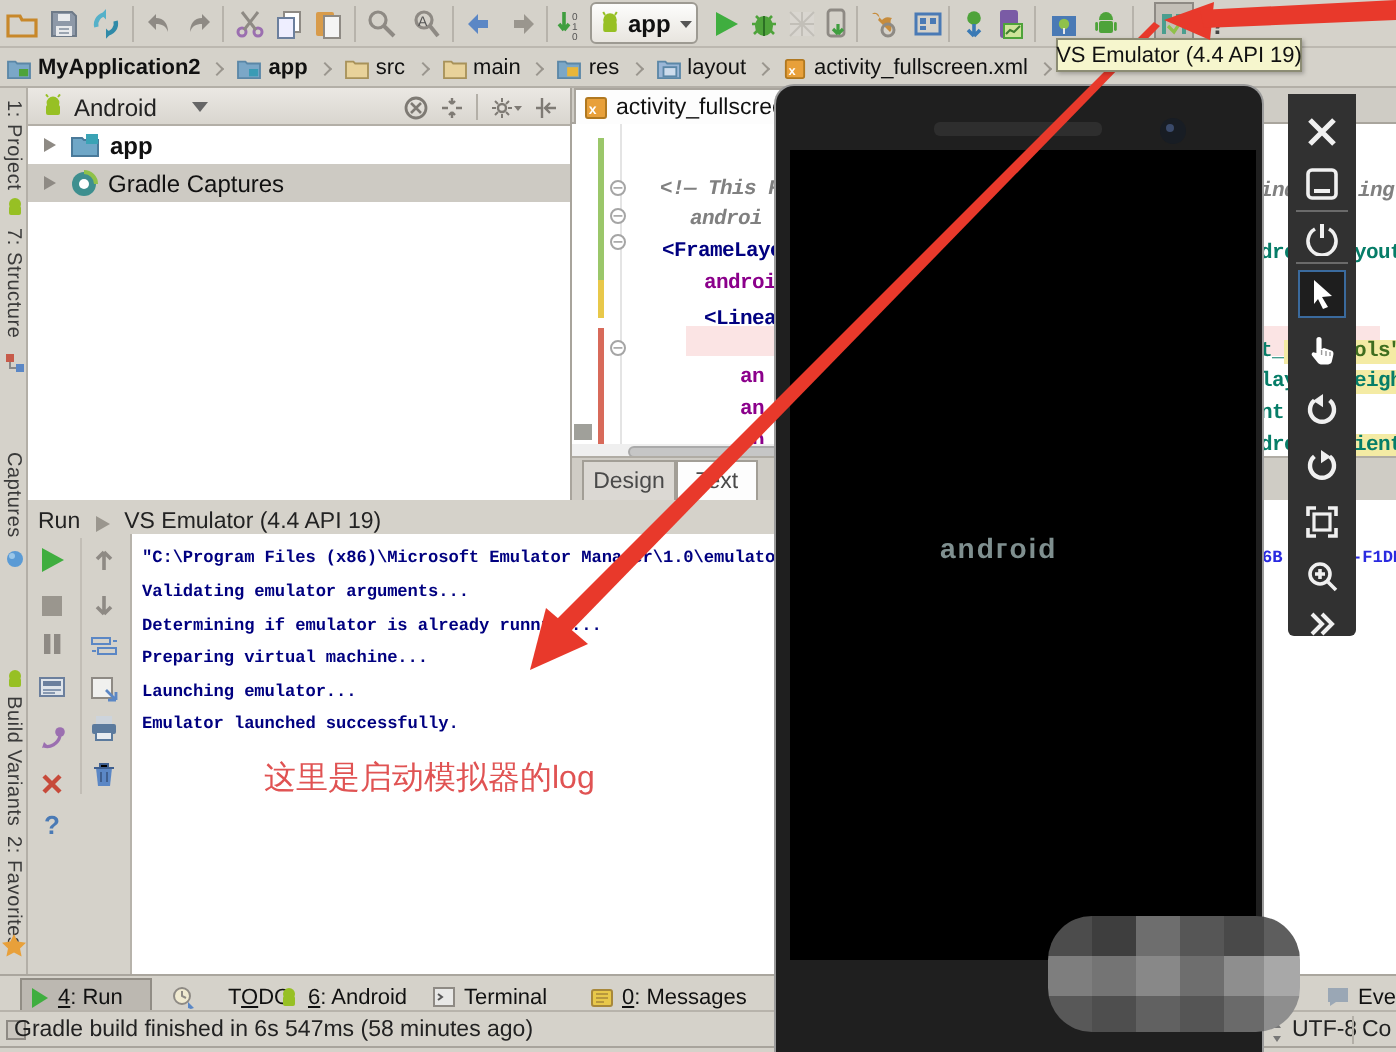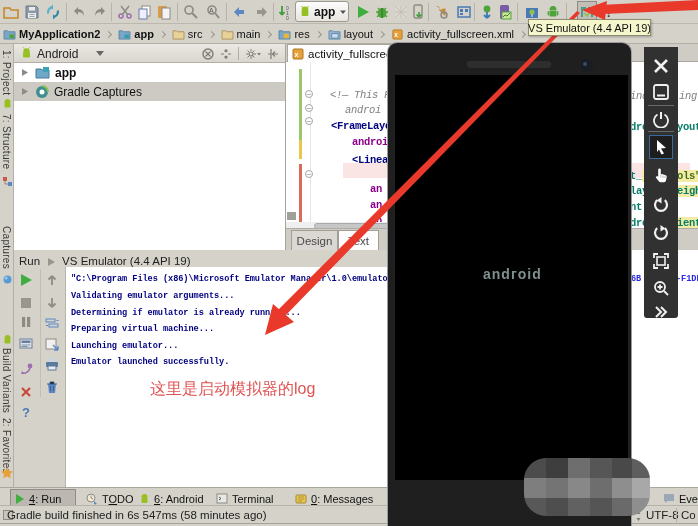--- a/index.html
+++ b/index.html
@@ -27,21 +27,21 @@
 .trow{position:absolute;left:0;width:271px;height:19px;display:flex;align-items:center;font-size:12px}
 
 #editor{left:286px;top:44px;width:412px;height:206px;background:#fff}
 #tabbar{position:absolute;left:0;top:0;width:412px;height:18px;background:#cfccc5;border-bottom:1px solid #a9a59d}
 #tab1{position:absolute;left:1px;top:0;height:18px;background:#fdfdfd;border:1px solid #a9a59d;border-bottom:none;display:flex;align-items:center;padding:0 7px 0 4px;font-size:11.5px;white-space:nowrap;overflow:hidden}
 #tab1 svg{flex-shrink:0}
 #gutter{position:absolute;left:0;top:18px;width:25px;height:166px;background:#ffffff;border-right:1px solid #e4e4e4}
 .vcs{position:absolute;left:13px;width:3px}
 .fold{position:absolute;left:19px;width:8px;height:8px;border:1px solid #a5a5a5;border-radius:50%;background:#fff;color:#777;font-size:8px;line-height:6px;text-align:center}
 .cl{position:absolute;white-space:pre;font-family:"Liberation Mono",monospace;font-size:10.5px;font-weight:bold;letter-spacing:-.3px}
-.tag{color:#000080}.attr{color:#8b008b}.cmt{color:#808080;font-style:italic;font-weight:normal}
+.tag{color:#000080}.attr{color:#8b008b}.cmt{color:#808080;font-style:italic;font-weight:bold}
 .val{color:#067d68}
 #hsb{position:absolute;left:0;top:178px;width:104px;height:8px;background:#efefef}
 #hsbthumb{position:absolute;left:28px;top:179px;width:76px;height:6px;background:#c6c6c6;border:1px solid #aaa;border-radius:3px}
 #dtbar{position:absolute;left:0;top:184px;width:412px;height:22px;background:#cfccc5;border-top:1px solid #b0aca4}
 .dtab{position:absolute;top:1px;height:21px;display:flex;align-items:center;justify-content:center;font-size:11.5px;color:#4a4a4a;border:1px solid #a29e96}
 
 #run{left:14px;top:250px;width:684px;height:237px;background:#fff}
 #runhead{position:absolute;left:0;top:0;width:376px;height:17px;background:#d5d2ca;display:flex;align-items:flex-end;font-size:11.5px}
 #runtools{position:absolute;left:0;top:17px;width:52px;height:220px;background:#d5d2ca;border-right:1px solid #b7b3ab}
 .rti{position:absolute;width:14px;height:14px}
@@ -50,21 +50,21 @@
 #tabsrow{left:0;top:487px;width:698px;height:18px;background:#d5d2ca;border-top:1px solid #aaa69e;font-size:11px}
 #status{left:0;top:505px;width:698px;height:21px;background:#d5d2ca;border-top:1px solid #b7b3ab;font-size:11.5px}
 #status:after{content:"";position:absolute;left:0;top:17px;width:698px;height:1px;background:#a8a49c}
 .btab{position:absolute;top:1px;height:19px;display:flex;align-items:center;font-size:11px}
 .u{text-decoration:underline}
 
 #phone{left:388px;top:43px;width:243px;height:483px;background:#1f1f1f;border-radius:9px 9px 0 0;box-shadow:0 0 0 1px #9b9b9b}
 #screen{position:absolute;left:7px;top:32px;width:233px;height:405px;background:#000}
 #speaker{position:absolute;left:79px;top:18px;width:84px;height:7px;background:#2e2e2e;border-radius:3px}
 #camera{position:absolute;left:192px;top:16px;width:13px;height:13px;border-radius:50%;background:#181d24}
-#alogo{position:absolute;left:95px;top:223px;color:#7f8f8f;font-size:14px;letter-spacing:1px;font-weight:bold}
+#alogo{position:absolute;left:82px;top:223px;color:#7f8f8f;font-size:14px;letter-spacing:1px;font-weight:bold}
 #etoolbar{left:644px;top:47px;width:34px;height:271px;background:#313131;border-radius:0 0 3px 3px}
 .eti{position:absolute;left:8px;width:18px;height:18px}
 
 #mosaic{left:524px;top:458px;width:126px;height:58px;border-radius:22px;overflow:hidden}
 
 #tip{left:528px;top:19px;width:123px;height:17px;background:#f6f6cd;border:1px solid #8c8c74;font-size:11px;display:flex;align-items:center;justify-content:center;white-space:nowrap;box-shadow:1px 1px 2px rgba(0,0,0,.25)}
 </style>
 </head>
 <body>
 <div class="abs" id="toolbar">
@@ -422,36 +422,36 @@
       </svg>
  </div>
  <div class="conline" style="top:24px">"C:\Program Files (x86)\Microsoft Emulator Manager\1.0\emulatorc</div>
  <div class="conline" style="top:41px">Validating emulator arguments...</div>
  <div class="conline" style="top:58px">Determining if emulator is already running...</div>
  <div class="conline" style="top:74px">Preparing virtual machine...</div>
  <div class="conline" style="top:91px">Launching emulator...</div>
  <div class="conline" style="top:107px">Emulator launched successfully.</div>
  <div class="conline" style="left:617px;top:24px;color:#2a2ae0">6B</div>
  <div class="conline" style="left:662px;top:24px;color:#2a2ae0">-F1DD</div>
- <div class="abs" style="left:136px;top:129px;font-size:16px;color:#e05353;font-family:'Liberation Sans',sans-serif">这里是启动模拟器的log</div>
+ <div class="abs" style="left:118px;top:129px;font-size:16px;color:#e05353;font-family:'Liberation Sans',sans-serif">这里是启动模拟器的log</div>
 </div>
 <div class="abs" id="tabsrow">
  <div class="btab" style="left:10px;width:66px;background:#bcb8b1;border:1px solid #918d85;padding-left:4px">
       <svg width="10" height="10" viewBox="0 0 10 10">
         <path d="M1 0l8 5-8 5z" fill="#3fae3f"></path>
       </svg>
       <span style="margin-left:4px"><span class="u">4</span>: Run</span>
     </div>
  <div class="btab" style="left:86px">
       <svg width="12" height="12" viewBox="0 0 12 12">
         <circle cx="5" cy="5" r="4" fill="#f0ead0" stroke="#8e8a84"></circle>
         <path d="M5 2.5V5l2 1" stroke="#8e8a84" fill="none"></path>
         <path d="M8 8l3 3-1.6.5L8 11z" fill="#5b87c5"></path>
       </svg>
-      <span style="margin-left:4px">T<span class="u">O</span>DO</span>
+      <span style="margin-left:16px">T<span class="u">O</span>DO</span>
     </div>
  <div class="btab" style="left:139px">
       <svg width="11" height="12" viewBox="0 0 11 12">
         <circle cx="5.5" cy="4" r="3" fill="#97c024"></circle>
         <rect x="2.5" y="5" width="6" height="5" rx="1" fill="#97c024"></rect>
       </svg>
       <span style="margin-left:4px"><span class="u">6</span>: Android</span>
     </div>
  <div class="btab" style="left:216px">
       <svg width="12" height="11" viewBox="0 0 12 11">

